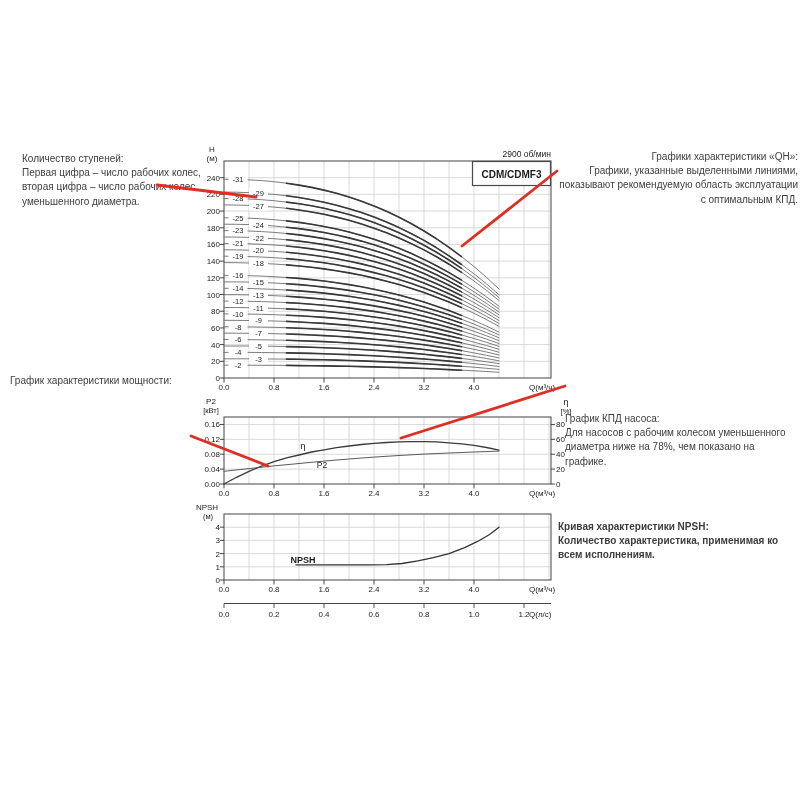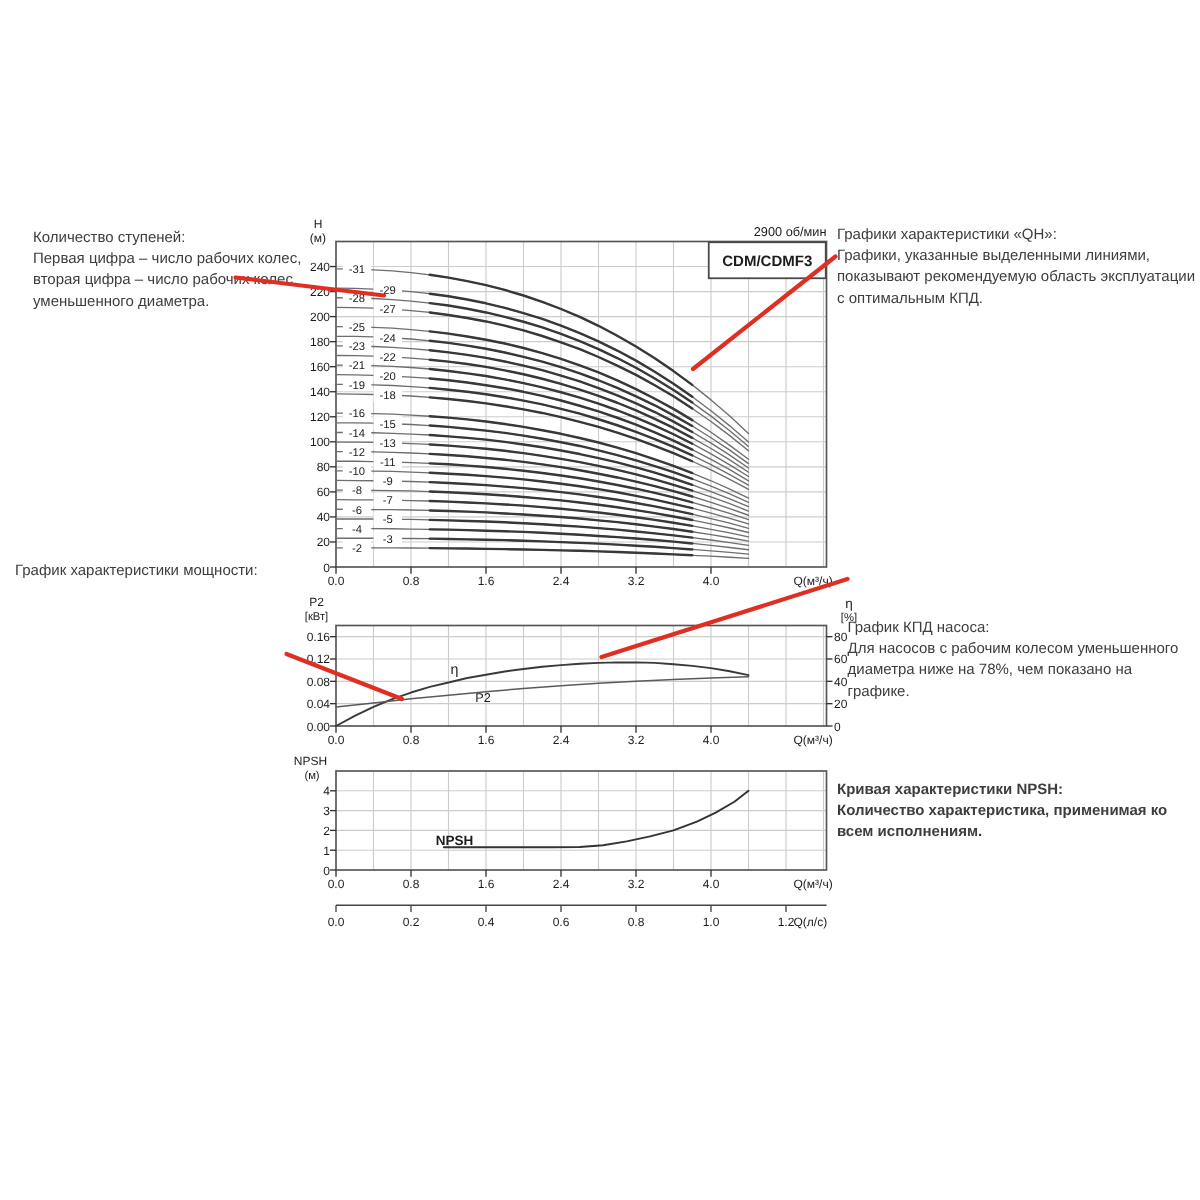--- a/index.html
+++ b/index.html
@@ -17,21 +17,21 @@
 
   <div class="ann" style="left:22px;top:152px;width:192px;">
     <div class="t">Количество ступеней:</div>
     <div class="t">Первая цифра – число рабочих колес, вторая цифра – число рабочих колес уменьшенного диаметра.</div>
   </div>
 
   <div class="ann" style="left:10px;top:374px;width:202px;">
     <div class="t">График характеристики мощности:</div>
   </div>
 
-  <div class="ann" style="left:558px;top:150px;width:240px;">
+  <div class="ann" style="left:558px;top:150px;width:240px;text-align:right;">
     <div class="t">Графики характеристики «QH»:</div>
     <div class="t">Графики, указанные выделенными линиями, показывают рекомендуемую область эксплуатации с оптимальным КПД.</div>
   </div>
 
   <div class="ann" style="left:565px;top:380px;width:232px;margin-top:32px;">
     <div class="t">График КПД насоса:</div>
     <div class="t">Для насосов с рабочим колесом уменьшенного диаметра ниже на 78%, чем показано на графике.</div>
   </div>
 
   <div class="ann" style="left:558px;top:520px;width:238px;font-weight:bold;">

